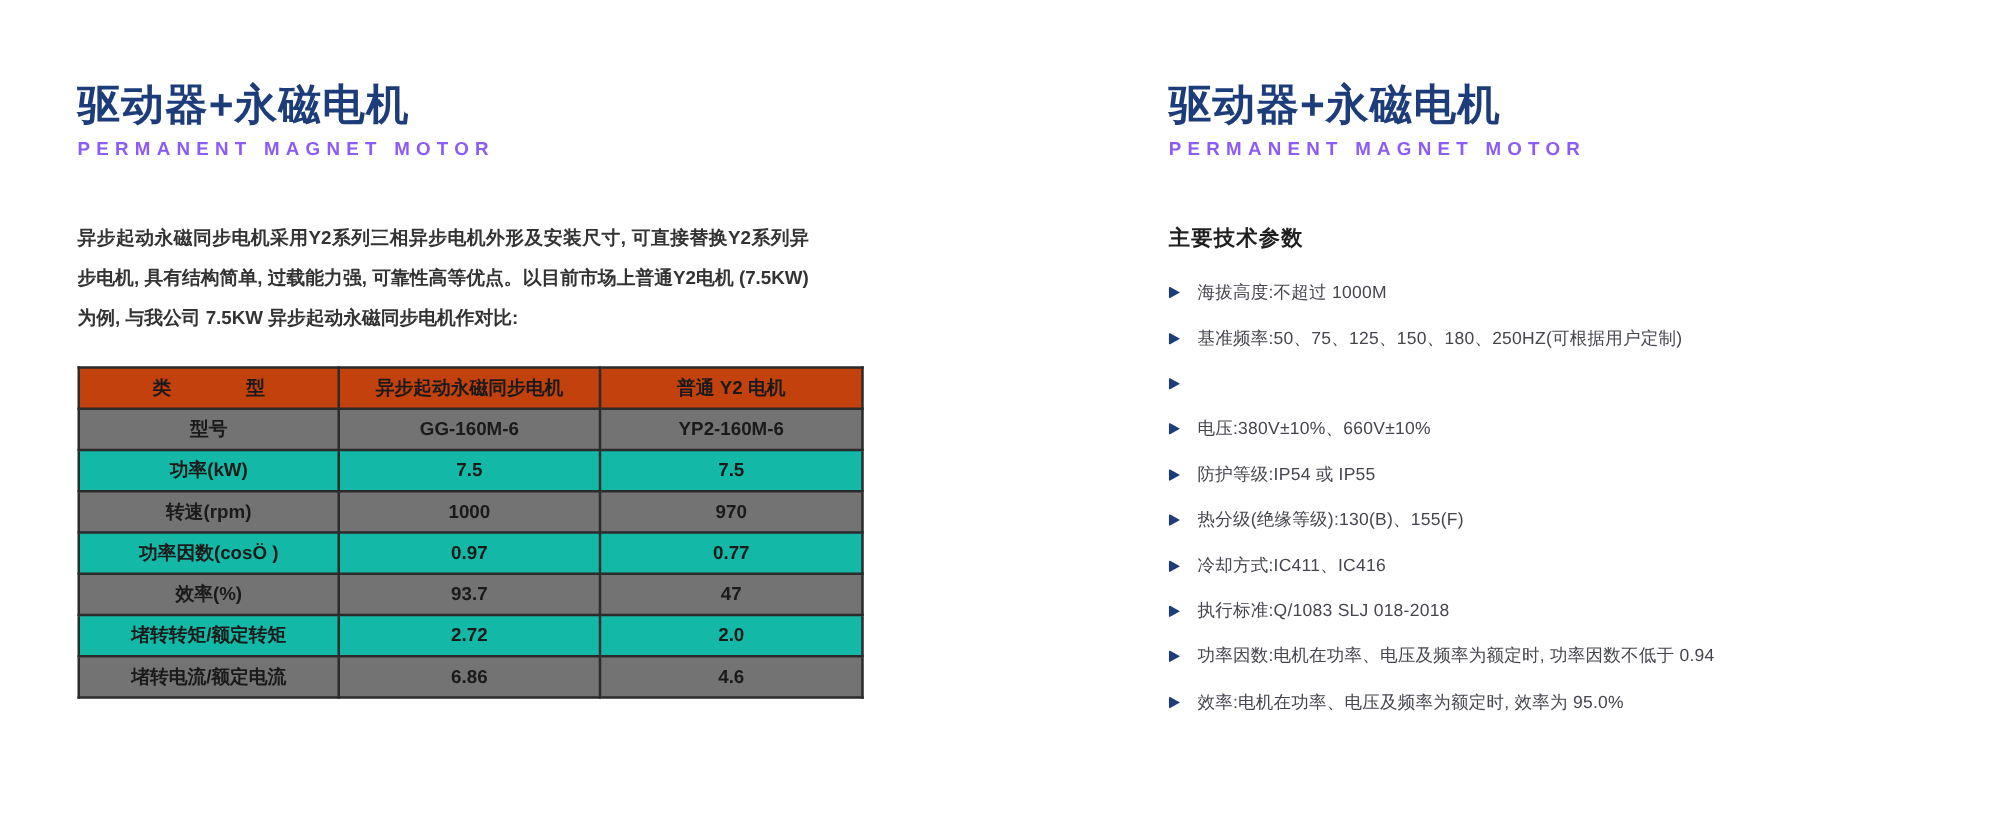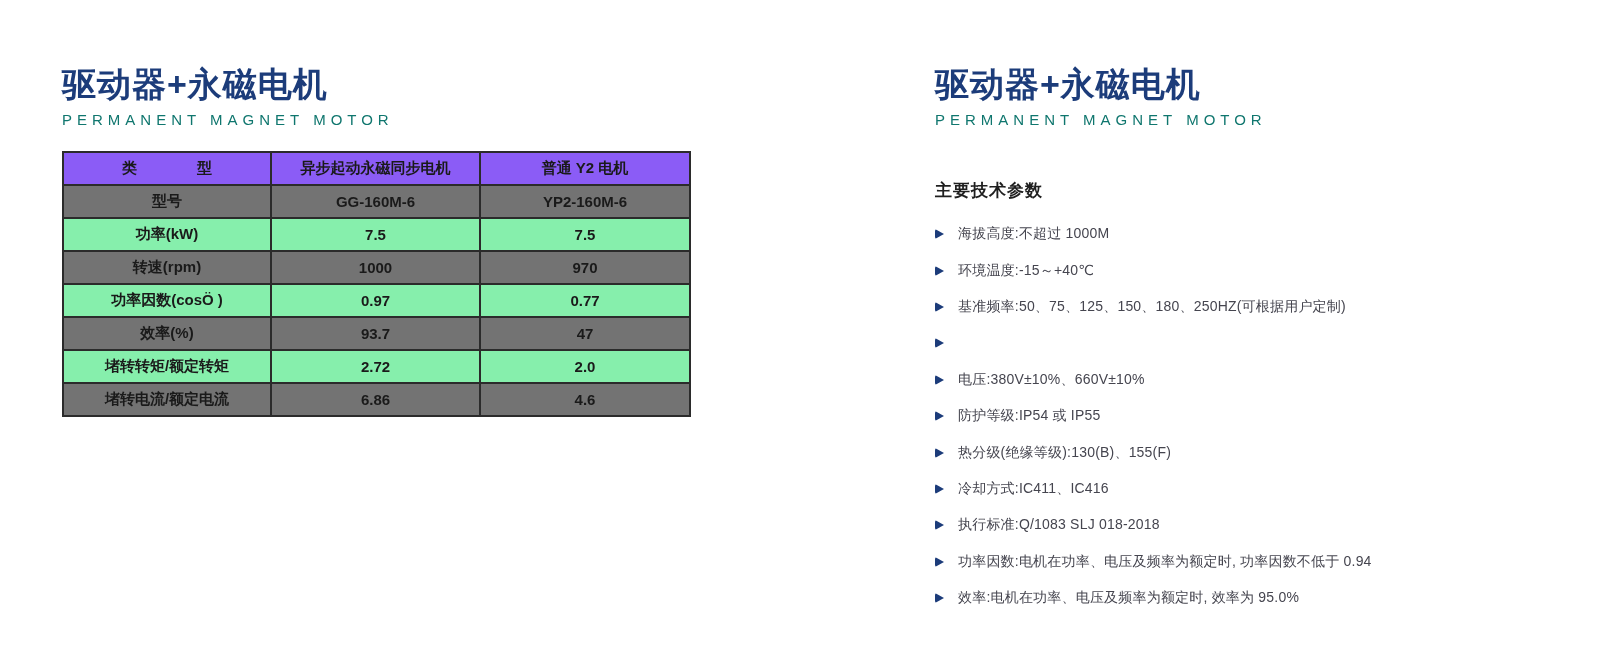--- a/index.html
+++ b/index.html
@@ -14,21 +14,21 @@
   .col { position: absolute; top: 64px; }
   .col-left  { left: 62px;  width: 632px; }
   .col-right { left: 935px; width: 650px; }
 
   .brand-title {
     font-size: 34px; font-weight: 800; color: #1c3c7a;
     letter-spacing: 1px; line-height: 40px;
   }
   .brand-subtitle {
     margin-top: 7px;
-    font-size: 15px; font-weight: 400; color: #0f766e;
+    font-size: 15px; font-weight: 700; color: #8b5cf6;
     letter-spacing: 5px; line-height: 18px;
   }
 
   .intro {
     margin-top: 46px; width: 585px;
     font-size: 15px; font-weight: 600; color: #333333;
     line-height: 32px; text-align: justify;
   }
 
   table.compare {
@@ -37,23 +37,23 @@
     table-layout: fixed;
     width: 627px;
   }
   table.compare th, table.compare td {
     border: 2px solid #2b2b2b;
     text-align: center; vertical-align: middle;
     height: 33px;
     font-size: 15px; color: #1a1a1a;
     white-space: pre;
   }
-  table.compare th { background: #8b5cf6; font-weight: 700; }
+  table.compare th { background: #c2410c; font-weight: 700; }
   table.compare td { font-weight: 600; background: #737373; }
-  table.compare tr.shade td { background: #86efac; }
+  table.compare tr.shade td { background: #14b8a6; }
   .cw0 { width: 208px; } .cw1 { width: 209px; } .cw2 { width: 210px; }
 
   .section-heading {
     margin-top: 50px;
     font-size: 17px; font-weight: 800; color: #1f1f1f;
     letter-spacing: 1px;
   }
 
   ul.specs { margin-top: 14px; list-style: none; }
   ul.specs li {
@@ -75,20 +75,21 @@
 <body>
 
 <div class="page">
 
   <section class="col col-left">
     <header>
       <h1 class="brand-title">驱动器+永磁电机</h1>
       <div class="brand-subtitle">PERMANENT MAGNET MOTOR</div>
     </header>
 
+    <p class="intro">异步起动永磁同步电机采用Y2系列三相异步电机外形及安装尺寸, 可直接替换Y2系列异步电机, 具有结构简单, 过载能力强, 可靠性高等优点。以目前市场上普通Y2电机 (7.5KW) 为例, 与我公司 7.5KW 异步起动永磁同步电机作对比:</p>
 
     <table class="compare">
       <colgroup>
           <col class="cw0">
           <col class="cw1">
           <col class="cw2">
         </colgroup>
       <thead>
         <tr>
           <th>类　　　　型</th>
@@ -144,24 +145,20 @@
 
     <h2 class="section-heading">主要技术参数</h2>
 
     <ul class="specs">
       <li>
         <span class="tri"></span>
         <span>海拔高度:不超过 1000M</span>
       </li>
       <li>
         <span class="tri"></span>
-        <span>环境温度:-15～+40℃</span>
-      </li>
-      <li>
-        <span class="tri"></span>
         <span>基准频率:50、75、125、150、180、250HZ(可根据用户定制)</span>
       </li>
       <li>
         <span class="tri"></span>
       </li>
       <li>
         <span class="tri"></span>
         <span>电压:380V±10%、660V±10%</span>
       </li>
       <li>

